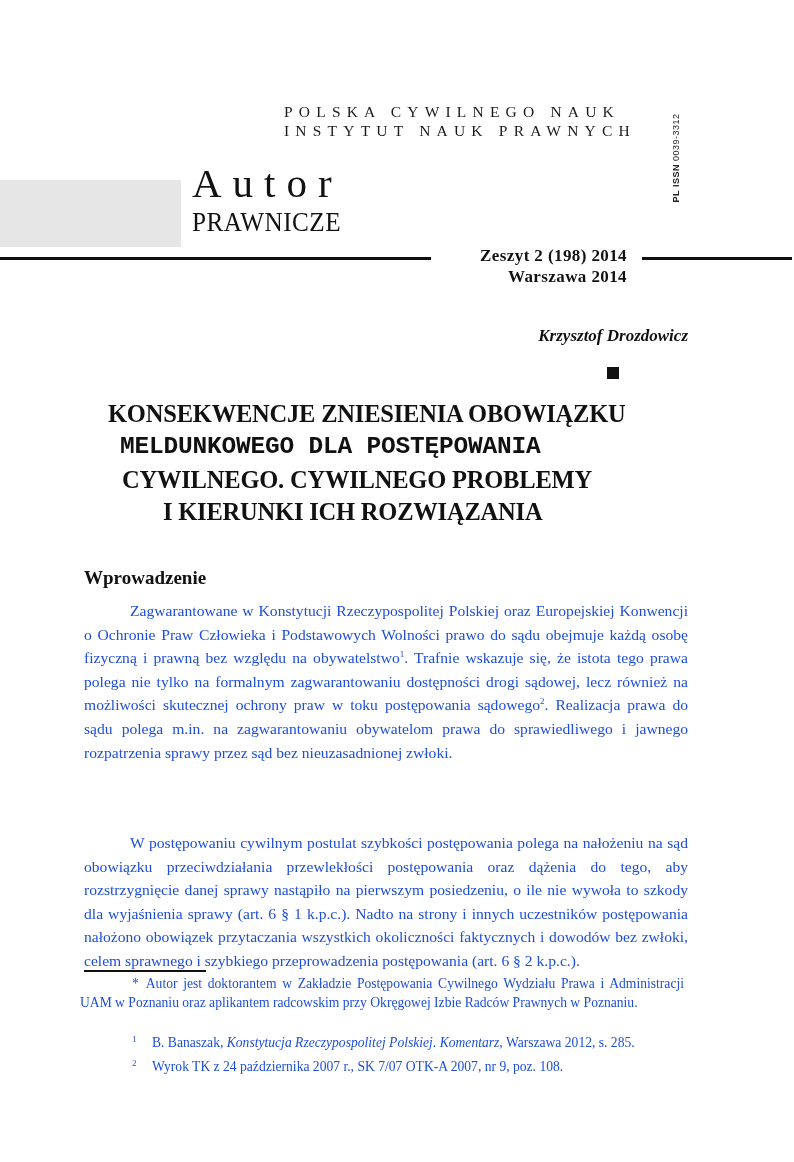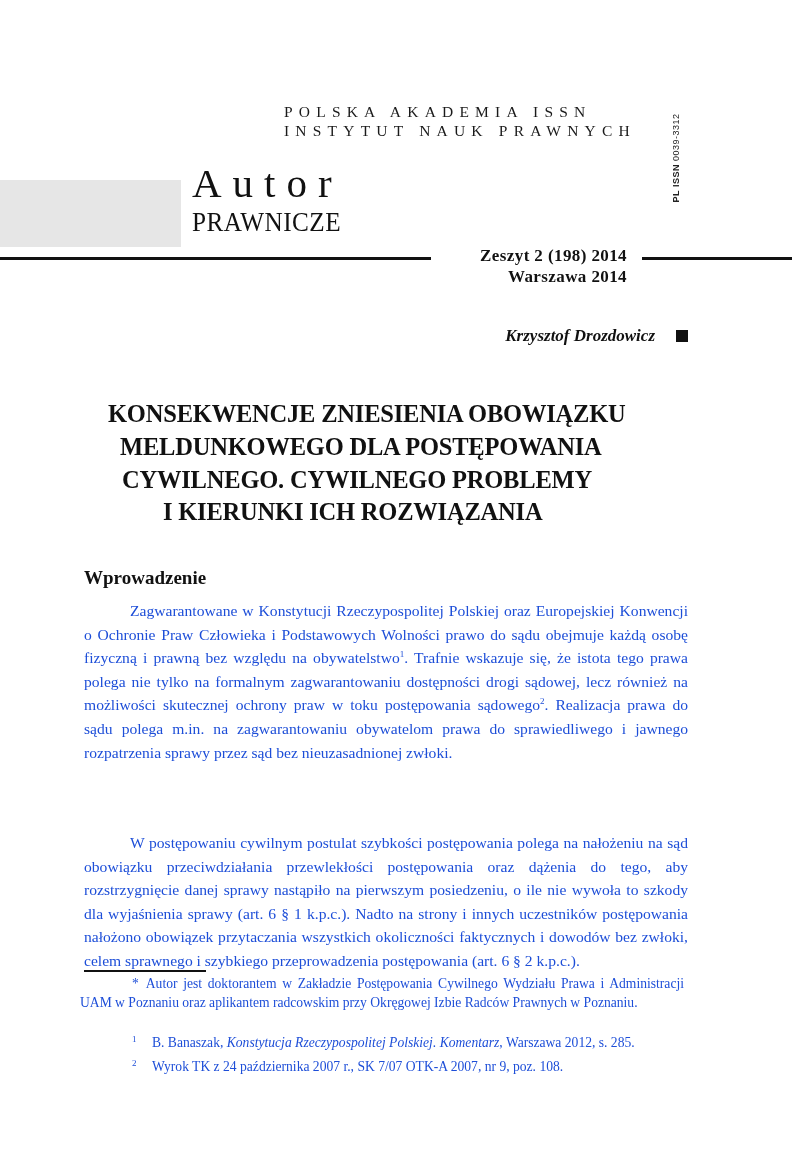--- a/index.html
+++ b/index.html
@@ -21,27 +21,27 @@
     #prawnicze { left: 192px; top: 208px; font-size: 28px; line-height: 1; transform: scaleX(0.9); transform-origin: left; letter-spacing: 0.5px; color: #111; }
 
     .rule { height: 3px; background: #111; }
     #rule-left { left: 0; top: 257px; width: 431px; }
     #rule-right { left: 642px; top: 257px; width: 150px; }
 
     .issue { right: 167px; font-size: 17px; font-weight: bold; white-space: nowrap; letter-spacing: 0.4px; }
     #issue1 { top: 246px; }
     #issue2 { top: 267px; }
 
-    #author-wrap { right: 106px; top: 326px; display: flex; align-items: center; gap: 21px; }
+    #author-wrap { right: 106px; top: 326px; display: flex; align-items: center; gap: 21px; flex-direction: column; }
     #author { font-style: italic; font-weight: bold; font-size: 17px; white-space: nowrap; }
     #author-mark { width: 12px; height: 12px; background: #111; display: inline-block; }
 
     .title-line { font-weight: bold; font-size: 24.5px; white-space: nowrap; line-height: 1; letter-spacing: -0.2px; }
     #t1 { left: 92px; top: 402px; margin-left: 16px; }
-    #t2 { left: 120px; top: 435px; }
+    #t2 { left: 120px; top: 435px; font-family: Liberation Mono, monospace; }
     #t3 { left: 122px; top: 468px; }
     #t4 { left: 163px; top: 500px; }
 
     #section { left: 84px; top: 567px; font-weight: bold; font-size: 19px; }
 
     .body-text { left: 84px; width: 604px; font-size: 15.6px; line-height: 23.6px; text-align: justify; color: #1d4ed8; }
     .body-text p { margin: 0; text-indent: 46px; }
     #para1 { top: 599px; }
     #para2 { top: 788px; margin-top: 43px; }
     sup { font-size: 9px; line-height: 0; vertical-align: super; }
@@ -51,21 +51,21 @@
     #fn-star { top: 974px; }
     #fn-star .mark { display: inline-block; margin-left: 52px; margin-right: 7px; }
     #fn1 { top: 1033px; }
     #fn2 { top: 1057px; }
     .fn .num { display: inline-block; margin-left: 52px; width: 20px; font-size: 9px; vertical-align: top; line-height: 12px; }
     .it { font-style: italic; }
   </style>
 </head>
 <body>
 
-<div class="abs inst" id="inst1">POLSKA AKADEMIA ISSN</div>
+<div class="abs inst" id="inst1">POLSKA CYWILNEGO NAUK</div>
 <div class="abs inst" id="inst2">INSTYTUT NAUK PRAWNYCH</div>
 
 <div class="abs" id="issn">
   <span><b>PL ISSN</b> <span style="position:static;transform:none;font-size:9px;">0039-3312</span></span>
 </div>
 
 <div class="abs" id="grey-block"></div>
 <div class="abs" id="studia">Autor</div>
 <div class="abs" id="prawnicze">PRAWNICZE</div>
 

